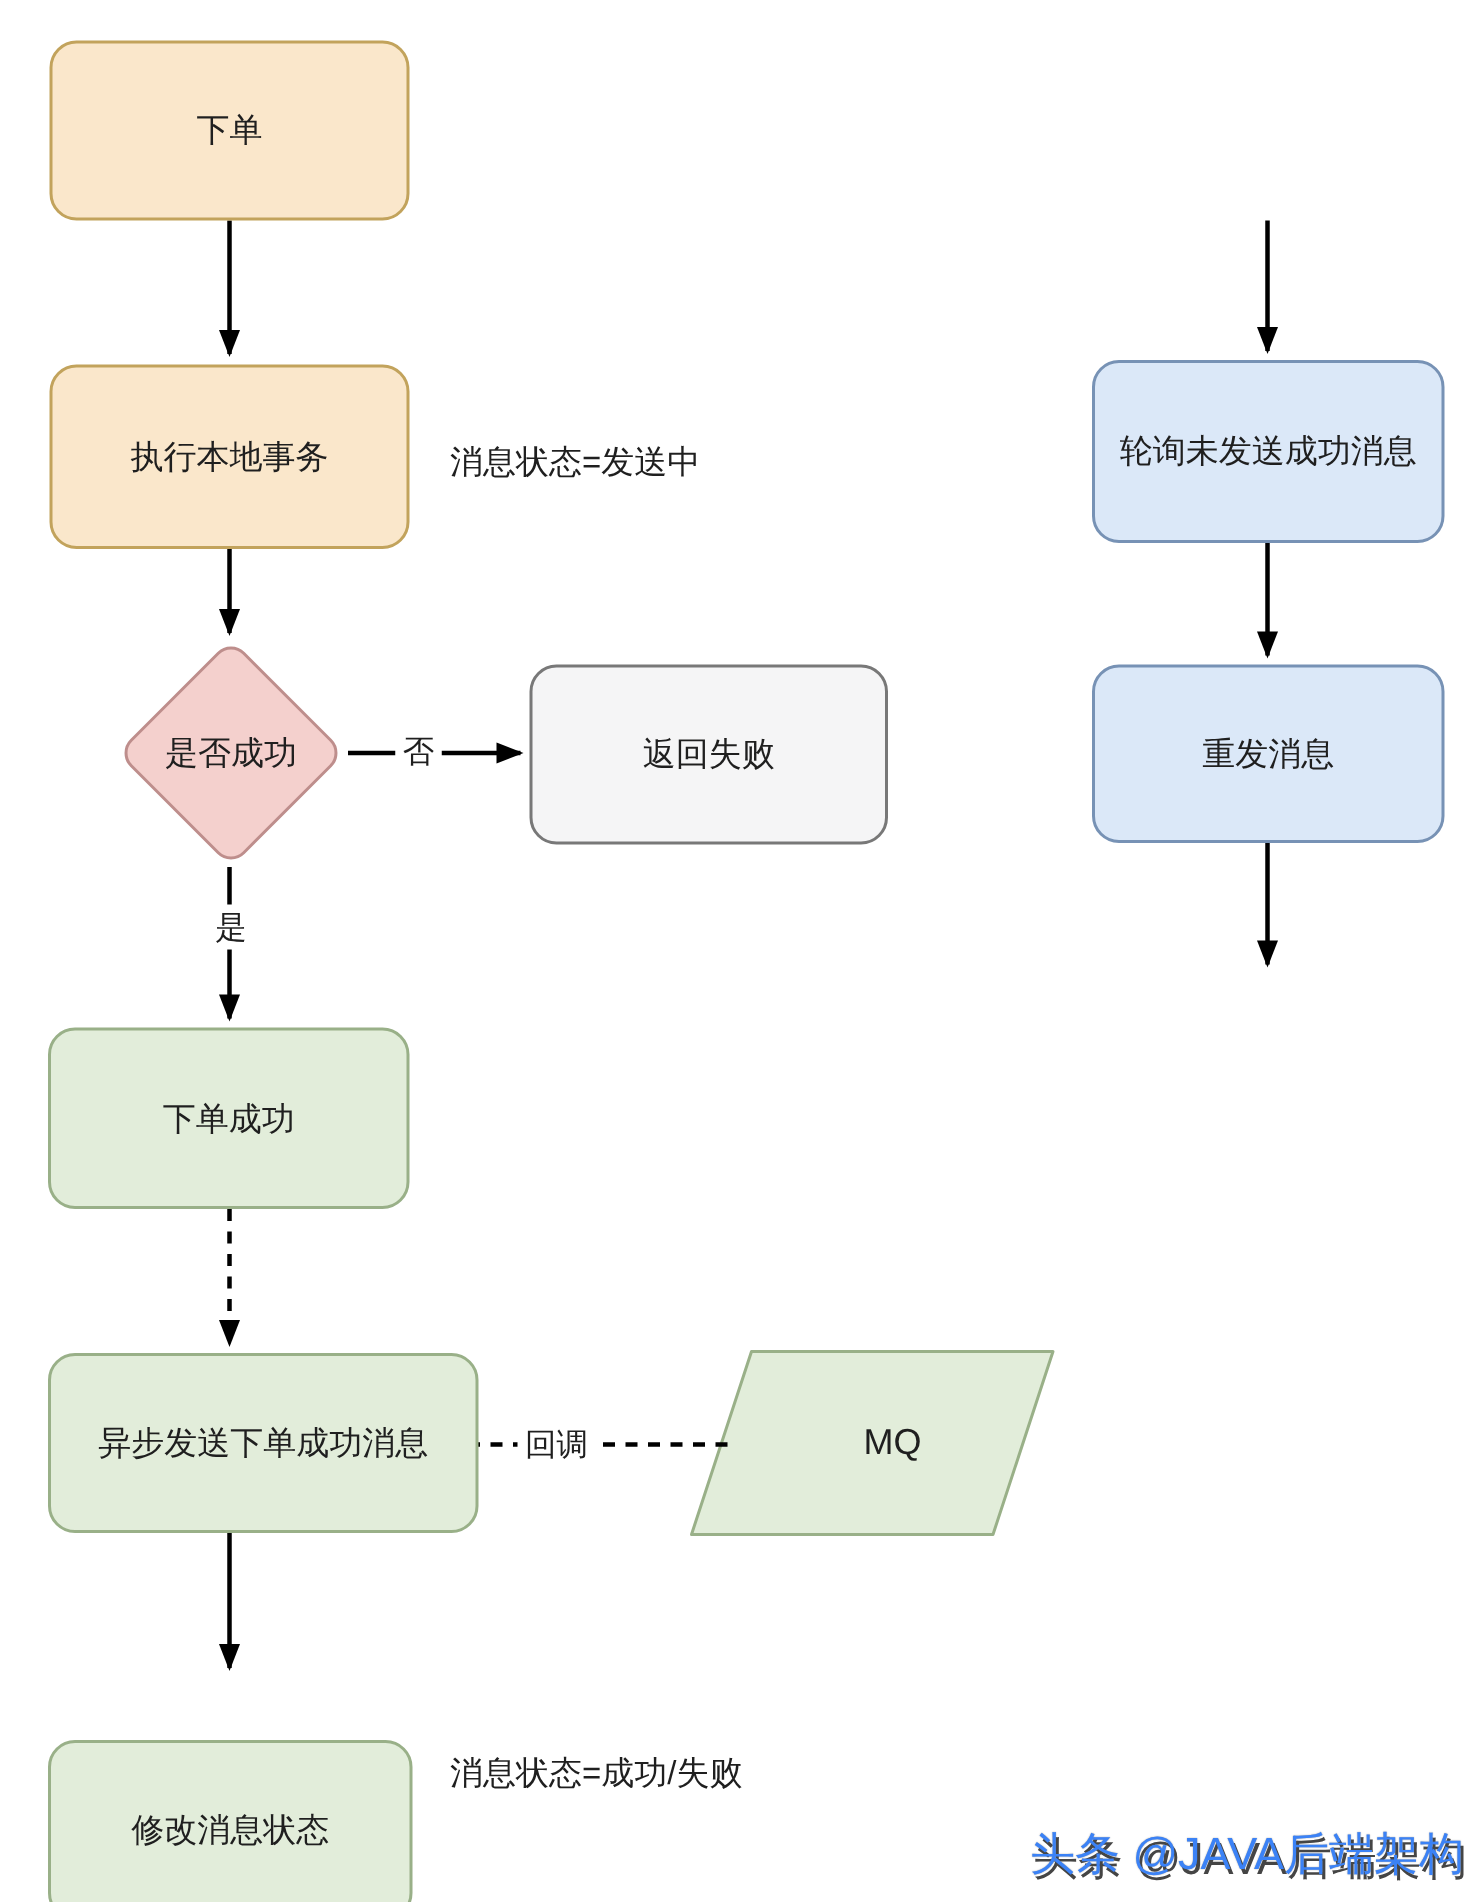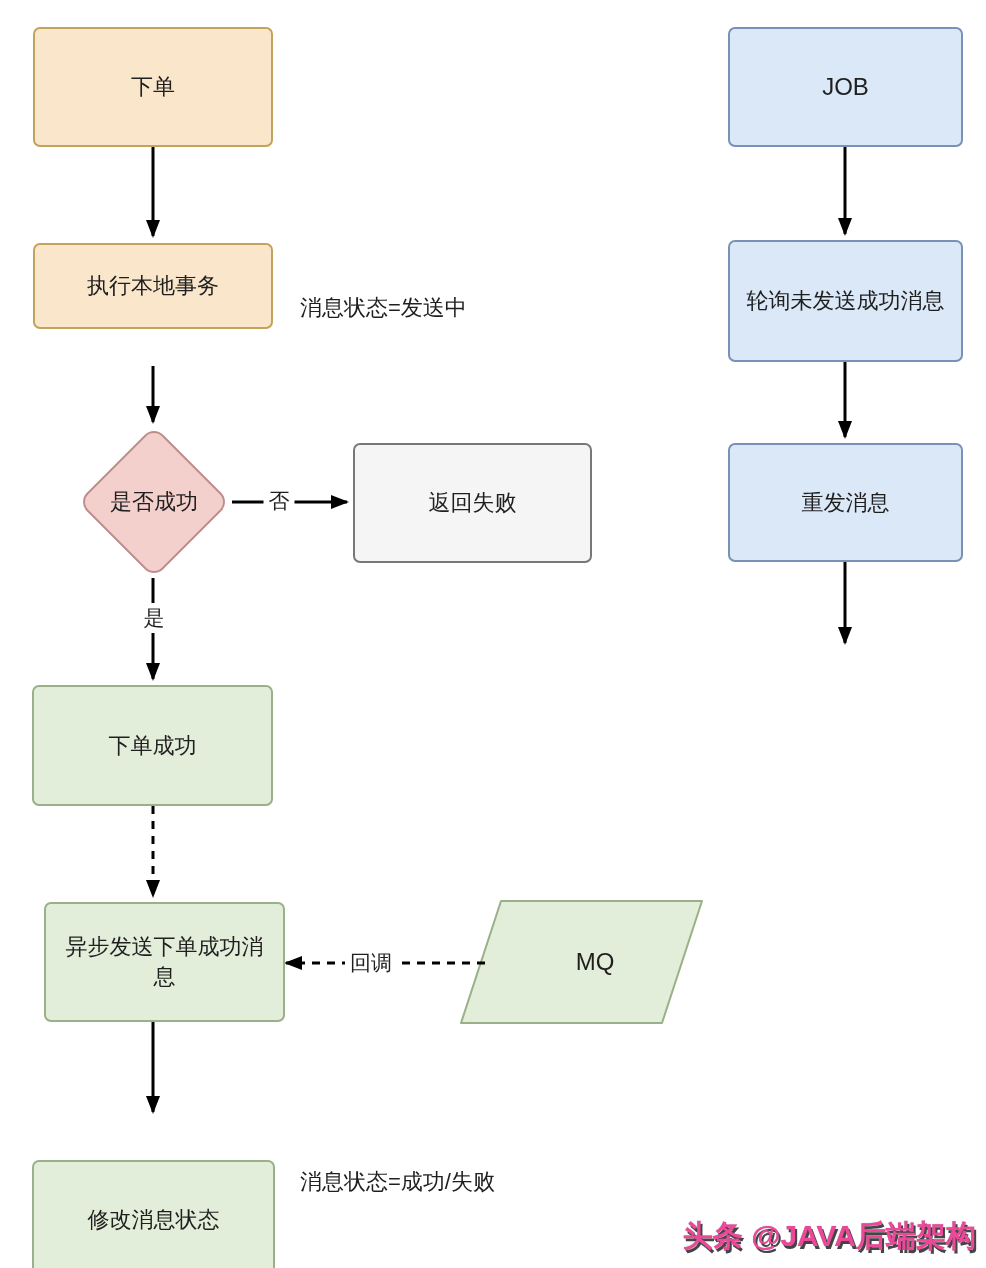--- a/index.html
+++ b/index.html
@@ -1,38 +1,38 @@
 <!DOCTYPE html>
 <html><head>
 <meta charset="utf-8">
 <style>
   html,body{margin:0;padding:0;background:#ffffff;}
   body{font-family:"Liberation Sans","DejaVu Sans",sans-serif;color:#1f1f1f;}
   .canvas{position:relative;width:986px;height:1268px;background:#ffffff;overflow:hidden;}
   .canvas svg{position:absolute;left:0;top:0;}
   .node{
     position:absolute;display:flex;align-items:center;justify-content:center;
-    text-align:center;font-size:22px;line-height:1.35;border-radius:7px;
+    text-align:center;font-size:22px;line-height:1.35;border-radius:18px;
     border:2px solid transparent;box-sizing:border-box;padding:6px 16px;
   }
   .orange{background:#FAE7CB;border-color:#C2A35C;}
   .gray{background:#F5F5F6;border-color:#787878;}
   .green{background:#E2EDDA;border-color:#99B088;}
   .blue{background:#DBE8F8;border-color:#7792B5;}
   .shape-label{
     position:absolute;transform:translate(-50%,-50%);font-size:22px;
     text-align:center;white-space:nowrap;
   }
   .edge-label{
     position:absolute;transform:translate(-50%,-50%);font-size:21px;
     background:#ffffff;padding:1px 5px;white-space:nowrap;
   }
   .annotation{position:absolute;font-size:22px;white-space:nowrap;}
   .watermark{
-    position:absolute;font-size:30px;font-weight:bold;color:#ec4899;
+    position:absolute;font-size:30px;font-weight:normal;color:#3b82f6;
     text-shadow:2px 3px 0 #454545, 0 0 1px #9a9a9a;white-space:nowrap;
   }
 </style>
 </head>
 <body>
 
 <div class="canvas">
 
   <svg width="986" height="1268" viewBox="0 0 986 1268">
     <defs>
@@ -53,35 +53,34 @@
     <line x1="845" y1="147" x2="845" y2="234" stroke="#000" stroke-width="3" marker-end="url(#ah)"></line>
     <line x1="845" y1="362" x2="845" y2="437" stroke="#000" stroke-width="3" marker-end="url(#ah)"></line>
     <line x1="845" y1="562" x2="845" y2="643" stroke="#000" stroke-width="3" marker-end="url(#ah)"></line>
 
     <line x1="153" y1="806" x2="153" y2="896" stroke="#000" stroke-width="3" stroke-dasharray="8 7" marker-end="url(#ah)"></line>
     <line x1="485" y1="963" x2="286" y2="963" stroke="#000" stroke-width="3" stroke-dasharray="8 7" marker-end="url(#ah)"></line>
   </svg>
 
   <div class="node orange" style="left:33px;top:27px;width:240px;height:120px;">下单</div>
 
-  <div class="node orange" style="left:33px;top:243px;width:240px;height:86px;">执行本地事务</div>
+  <div class="node orange" style="left:33px;top:243px;width:240px;height:123px;">执行本地事务</div>
 
   <div class="shape-label" style="left:154px;top:502px;">是否成功</div>
 
   <div class="node gray" style="left:353px;top:443px;width:239px;height:120px;">返回失败</div>
 
   <div class="node green" style="left:32px;top:685px;width:241px;height:121px;">下单成功</div>
 
-  <div class="node green" style="left:32px;top:902px;width:241px;height:120px;padding:6px 18px;margin-left:12px;">异步发送下单成功消息</div>
+  <div class="node green" style="left:32px;top:902px;width:287px;height:120px;padding:6px 18px;">异步发送下单成功消息</div>
 
   <div class="shape-label" style="left:595px;top:962px;font-size:24px;">MQ</div>
 
   <div class="node green" style="left:32px;top:1160px;width:243px;height:120px;">修改消息状态</div>
 
-  <div class="node blue" style="left:728px;top:27px;width:235px;height:120px;font-size:24px;">JOB</div>
 
   <div class="node blue" style="left:728px;top:240px;width:235px;height:122px;">轮询未发送成功消息</div>
 
   <div class="node blue" style="left:728px;top:443px;width:235px;height:119px;">重发消息</div>
 
 
   <div class="edge-label" style="left:279px;top:501px;">否</div>
 
   <div class="edge-label" style="left:154px;top:618px;">是</div>
 

